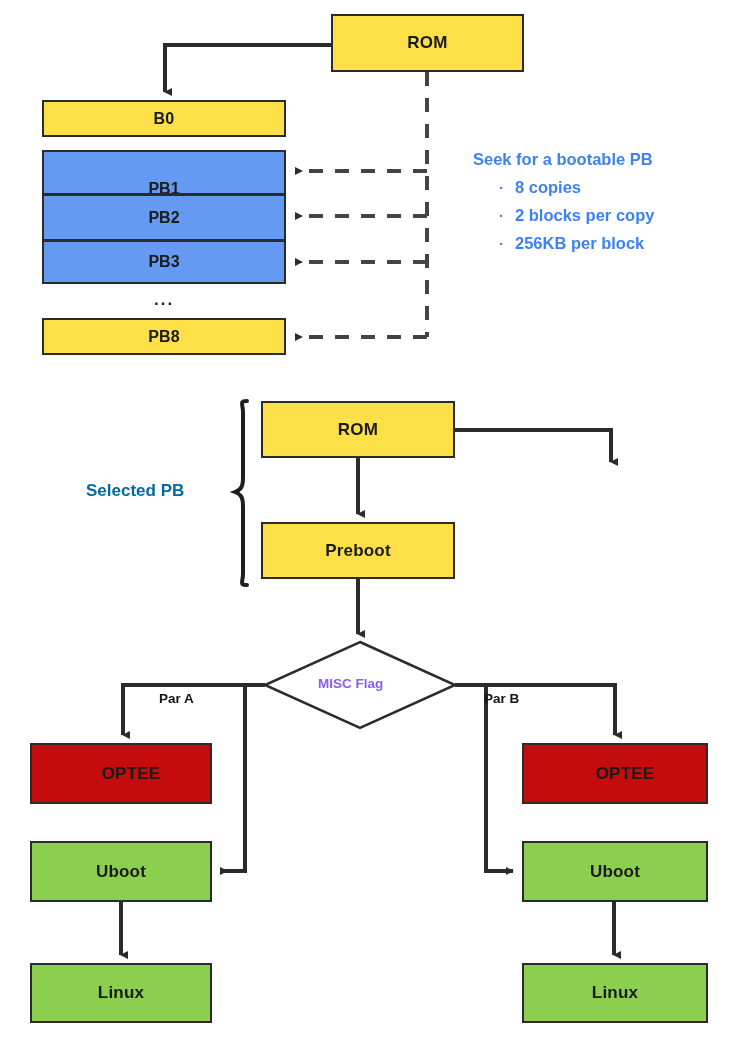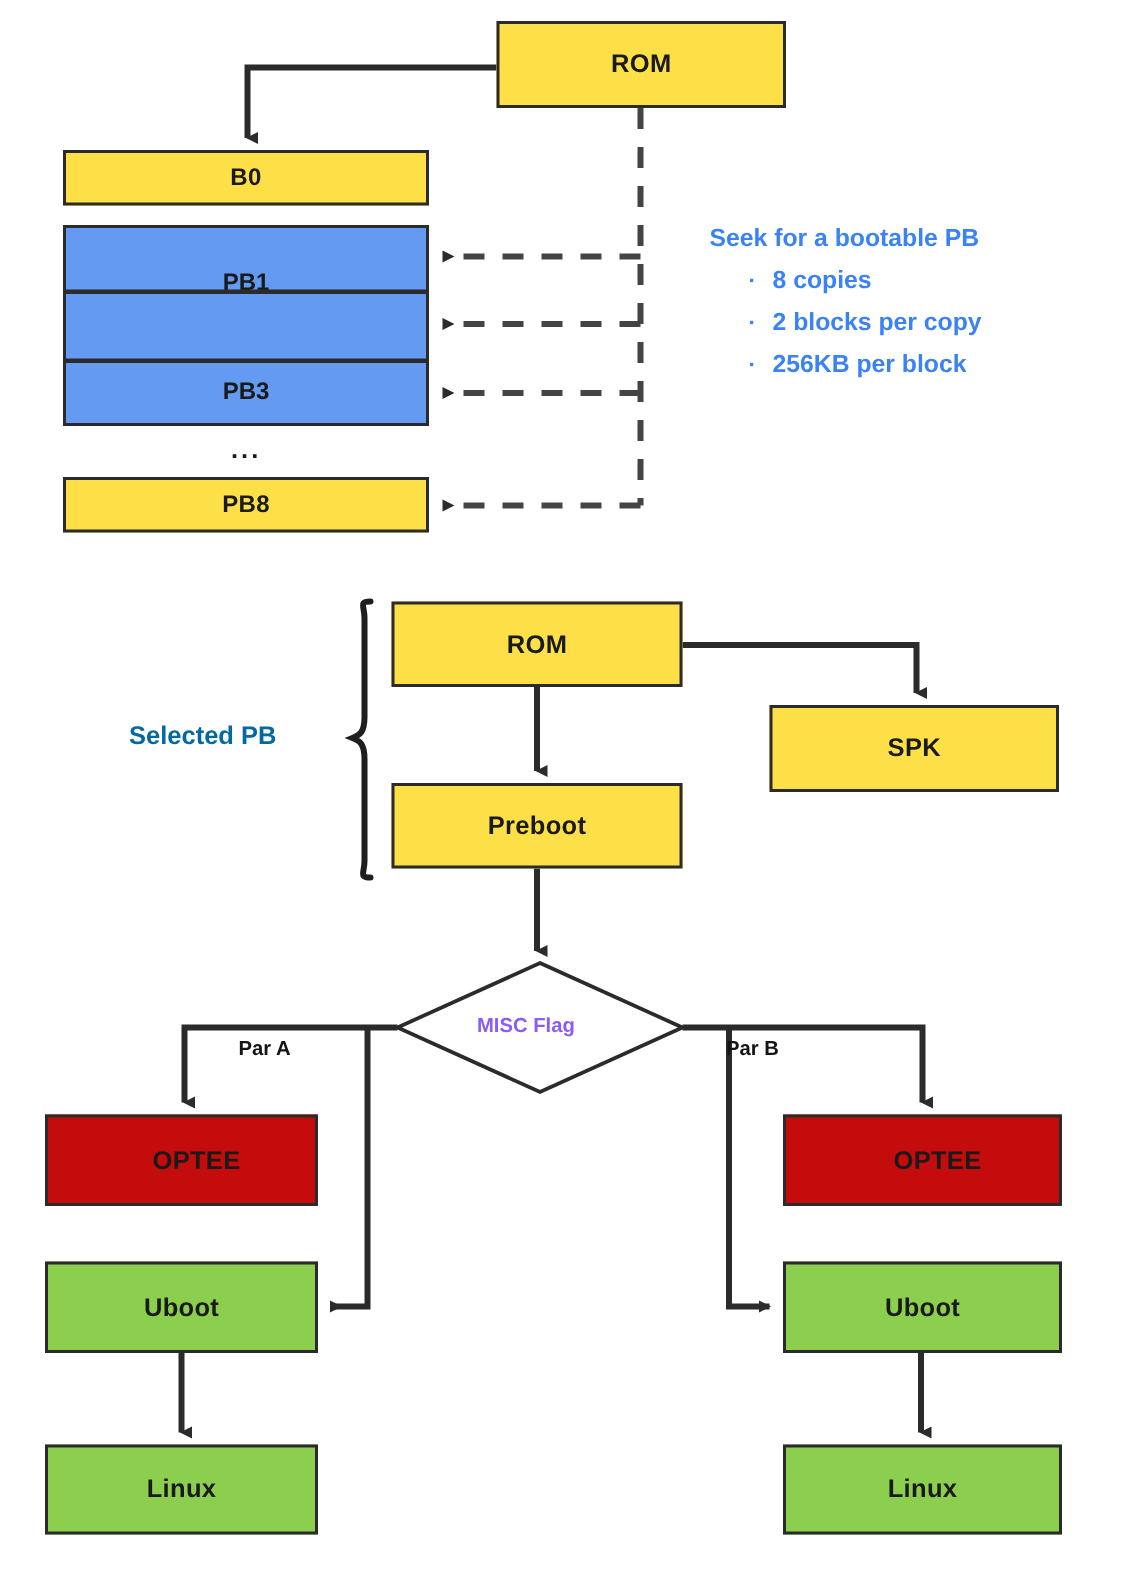--- a/index.html
+++ b/index.html
@@ -186,20 +186,23 @@
     <span>B0</span>
   </div>
 
   <div class="stack-group" style="left:42px; top:150px; width:244px; height:134px;"></div>
 
   <div class="stack-cell" style="left:44px; top:152px; width:240px; height:42px; font-size:16px;margin-top:16px;">
     <span>PB1</span>
   </div>
   <div class="divider" style="left:42px; top:193px; width:244px; height:3px;"></div>
 
+  <div class="stack-cell" style="left:44px; top:196px; width:240px; height:43px; font-size:16px;">
+    <span>PB2</span>
+  </div>
   <div class="divider" style="left:42px; top:239px; width:244px; height:3px;"></div>
 
   <div class="stack-cell" style="left:44px; top:242px; width:240px; height:40px; font-size:16px;">
     <span>PB3</span>
   </div>
 
   <div class="ellipsis-text" style="left:154px; top:290px;">
     <span>...</span>
   </div>
 
@@ -228,23 +231,20 @@
   </div>
 
   <div class="node node-blue" style="left:261px; top:401px; width:194px; height:57px; font-size:17px;">
     <span>ROM</span>
   </div>
 
   <div class="node node-blue" style="left:261px; top:522px; width:194px; height:57px; font-size:17px;">
     <span>Preboot</span>
   </div>
 
-  <div class="node node-blue" style="left:513px; top:470px; width:193px; height:58px; font-size:17px;">
-    <span>SPK</span>
-  </div>
 
   <div class="diamond-label" style="left:318px; top:676px;">
     <span>MISC Flag</span>
   </div>
 
   <div class="edge-label" style="left:159px; top:691px;">
     <span>Par A</span>
   </div>
 
   <div class="edge-label" style="left:484px; top:691px;">

